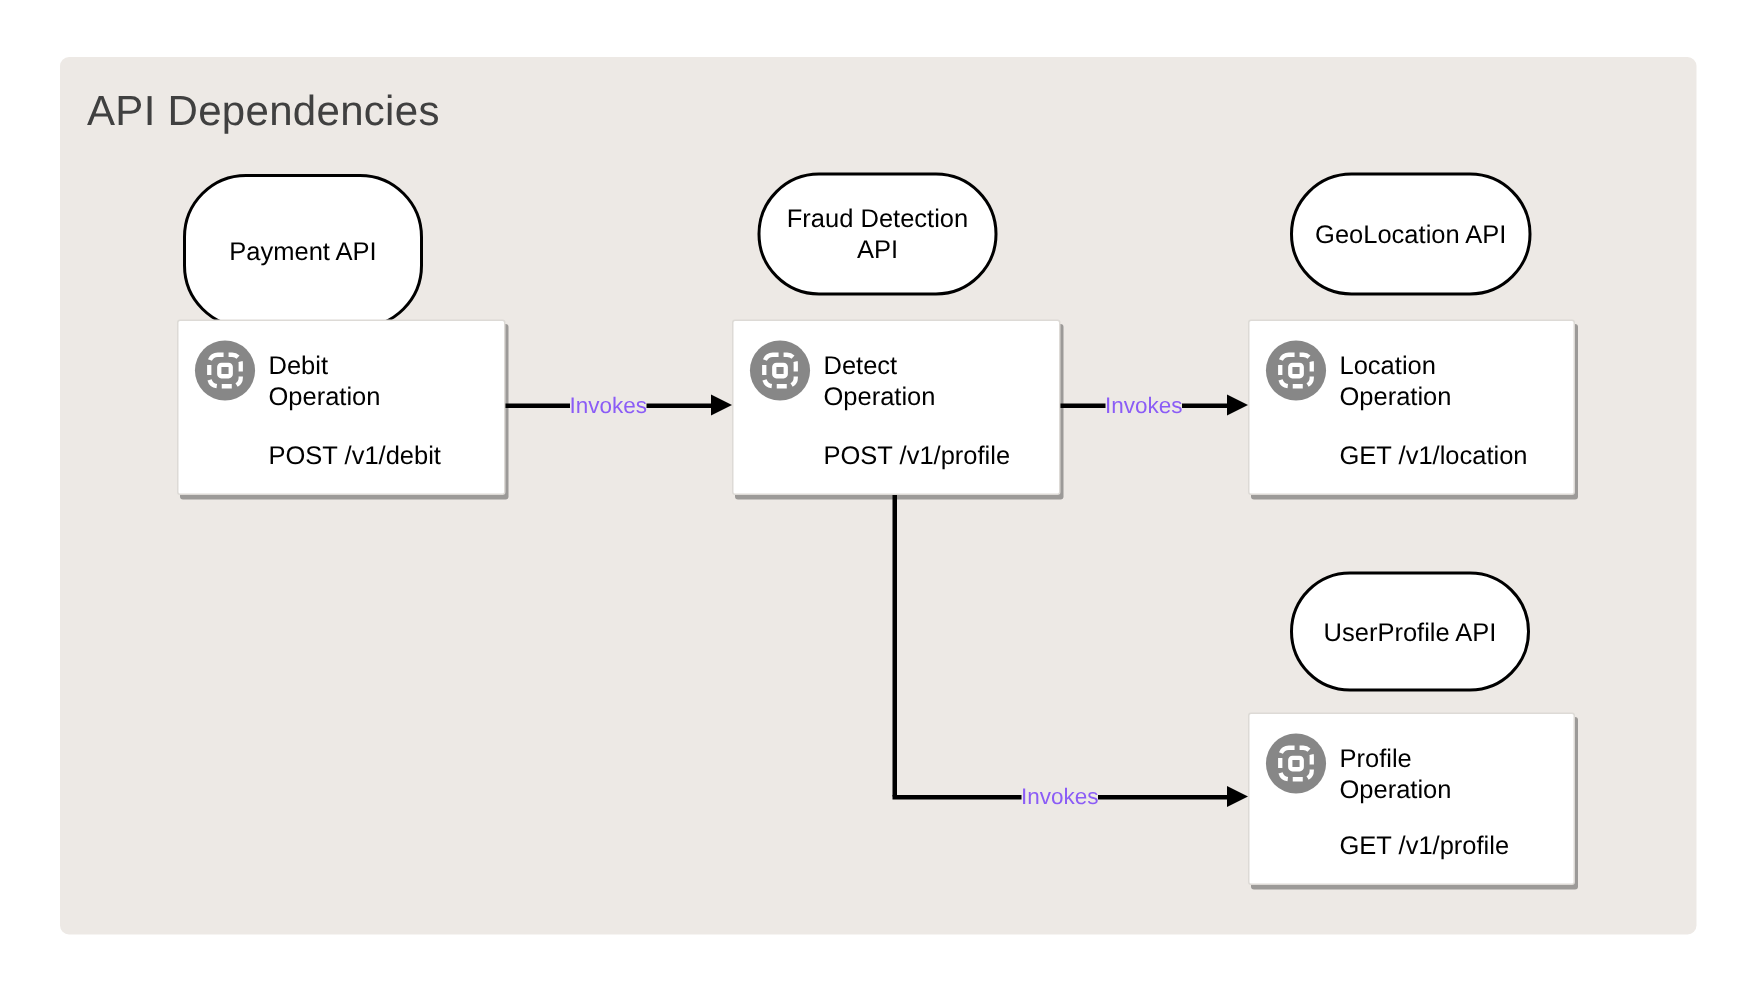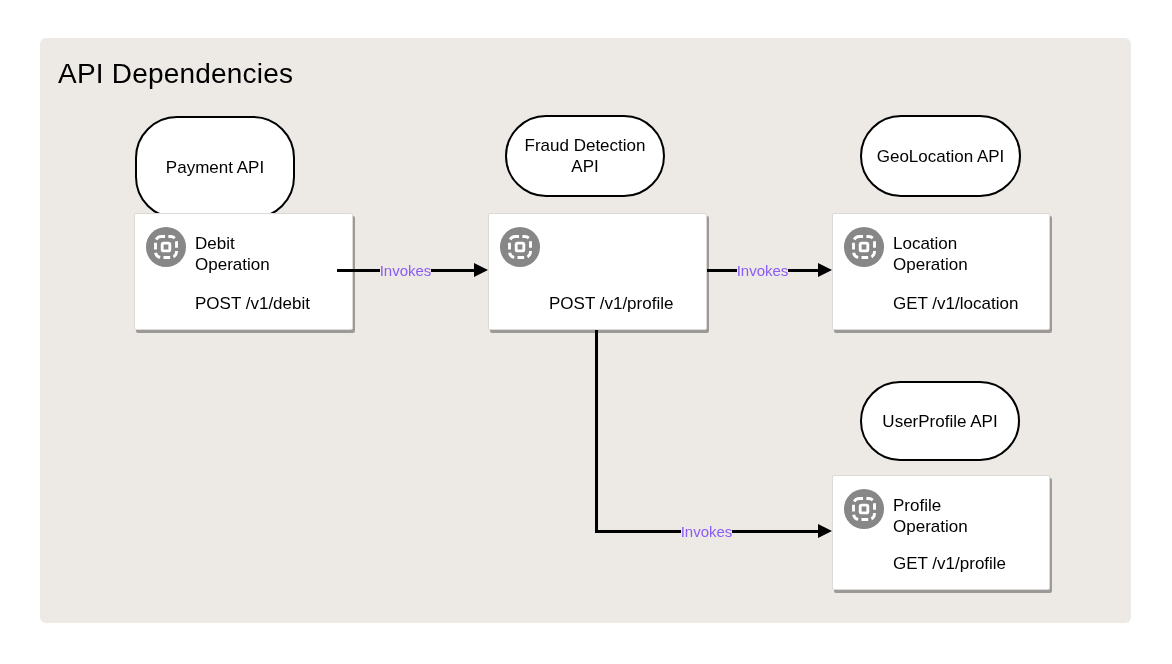--- a/index.html
+++ b/index.html
@@ -16,53 +16,53 @@
     left: 40px; top: 38px;
     width: 1091px; height: 585px;
     background: #ede9e5;
     border-radius: 6px;
   }
   .diagram-title {
     position: absolute;
     left: 18px; top: 20px;
     font-size: 28px;
     font-weight: 400;
-    color: #000000;
+    color: #404040;
     letter-spacing: 0.2px;
   }
   
   .pill {
     position: absolute;
     box-sizing: border-box;
     background: #ffffff;
     border: 2.5px solid #000000;
     border-radius: 42px;
     display: flex;
     align-items: center;
     justify-content: center;
     text-align: center;
     font-size: 17px;
     line-height: 21px;
     padding: 0 10px;
   }
-  .pill-payment     { left: 95px;  top: 78px;  width: 160px; height: 103px; }
+  .pill-payment     { left: 82px;  top: 78px;  width: 160px; height: 103px; }
   .pill-fraud       { left: 465px; top: 77px;  width: 160px; height: 82px; text-align: center; }
   .pill-geo         { left: 820px; top: 77px;  width: 161px; height: 82px; }
   .pill-userprofile { left: 820px; top: 343px; width: 160px; height: 80px; }
 
   
   .op-box {
     position: absolute;
     background: #ffffff;
     border: 1px solid #dddad6;
     border-radius: 2px;
     box-shadow: 2px 3px 0 #9c9a98;
     box-sizing: border-box;
   }
-  .op-debit    { left: 78px;  top: 175px; width: 219px; height: 117px; margin-left: 16px; }
+  .op-debit    { left: 78px;  top: 175px; width: 219px; height: 117px; }
   .op-detect   { left: 448px; top: 175px; width: 219px; height: 117px; }
   .op-location { left: 792px; top: 175px; width: 218px; height: 117px; }
   .op-profile  { left: 792px; top: 437px; width: 218px; height: 115px; }
   .op-icon {
     position: absolute;
     left: 10px; top: 12px;
     width: 42px; height: 42px;
     display: block;
   }
   .op-icon svg { display: block; }
@@ -139,20 +139,21 @@
   </div>
 
   <div class="op-box op-detect">
     <span class="op-icon">
       <svg width="42" height="42" viewBox="0 0 44 44">
         <circle cx="22" cy="22" r="21" fill="#878787"></circle>
         <rect x="11" y="11" width="22" height="22" rx="6" fill="none" stroke="#fff" stroke-width="3" stroke-dasharray="7 3.5" stroke-dashoffset="3"></rect>
         <rect x="18" y="18" width="8" height="8" rx="1.5" fill="none" stroke="#fff" stroke-width="3"></rect>
       </svg>
     </span>
+    <div class="op-name">Detect Operation</div>
     <div class="op-endpoint">POST /v1/profile</div>
   </div>
 
   <div class="op-box op-location">
     <span class="op-icon">
       <svg width="42" height="42" viewBox="0 0 44 44">
         <circle cx="22" cy="22" r="21" fill="#878787"></circle>
         <rect x="11" y="11" width="22" height="22" rx="6" fill="none" stroke="#fff" stroke-width="3" stroke-dasharray="7 3.5" stroke-dashoffset="3"></rect>
         <rect x="18" y="18" width="8" height="8" rx="1.5" fill="none" stroke="#fff" stroke-width="3"></rect>
       </svg>

